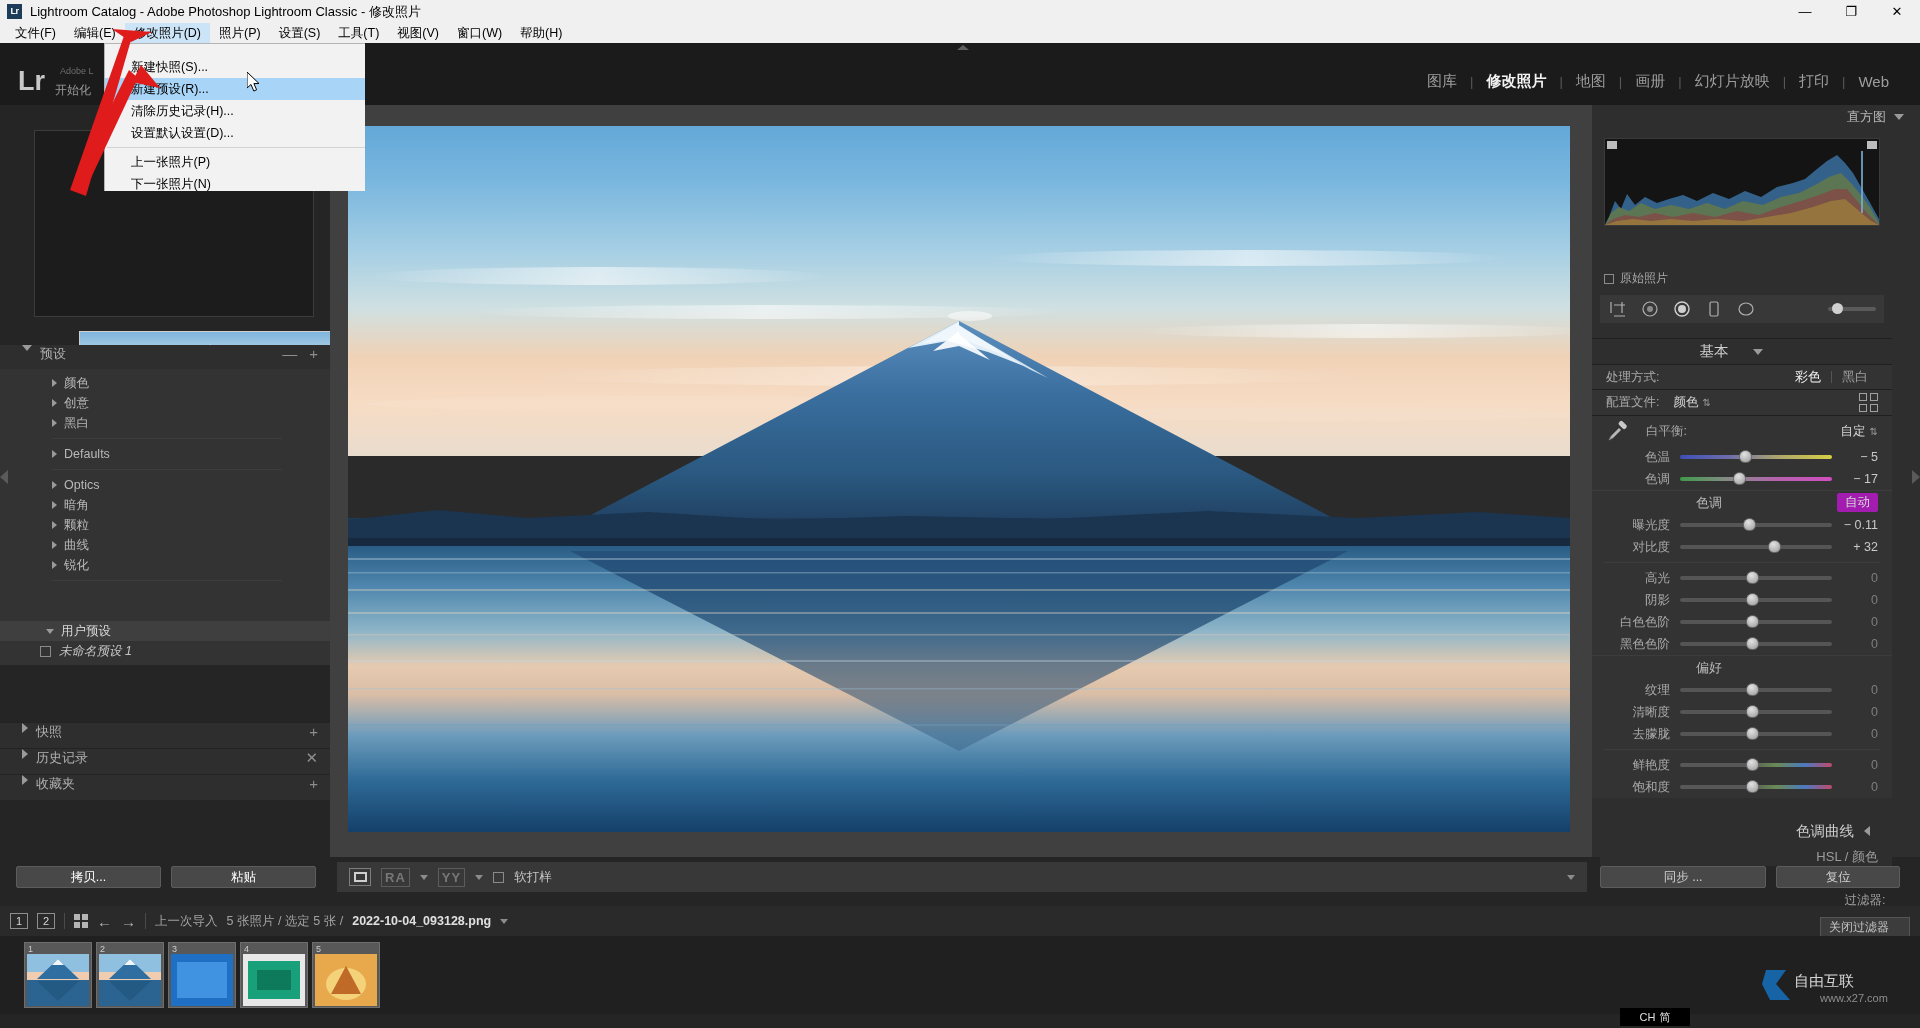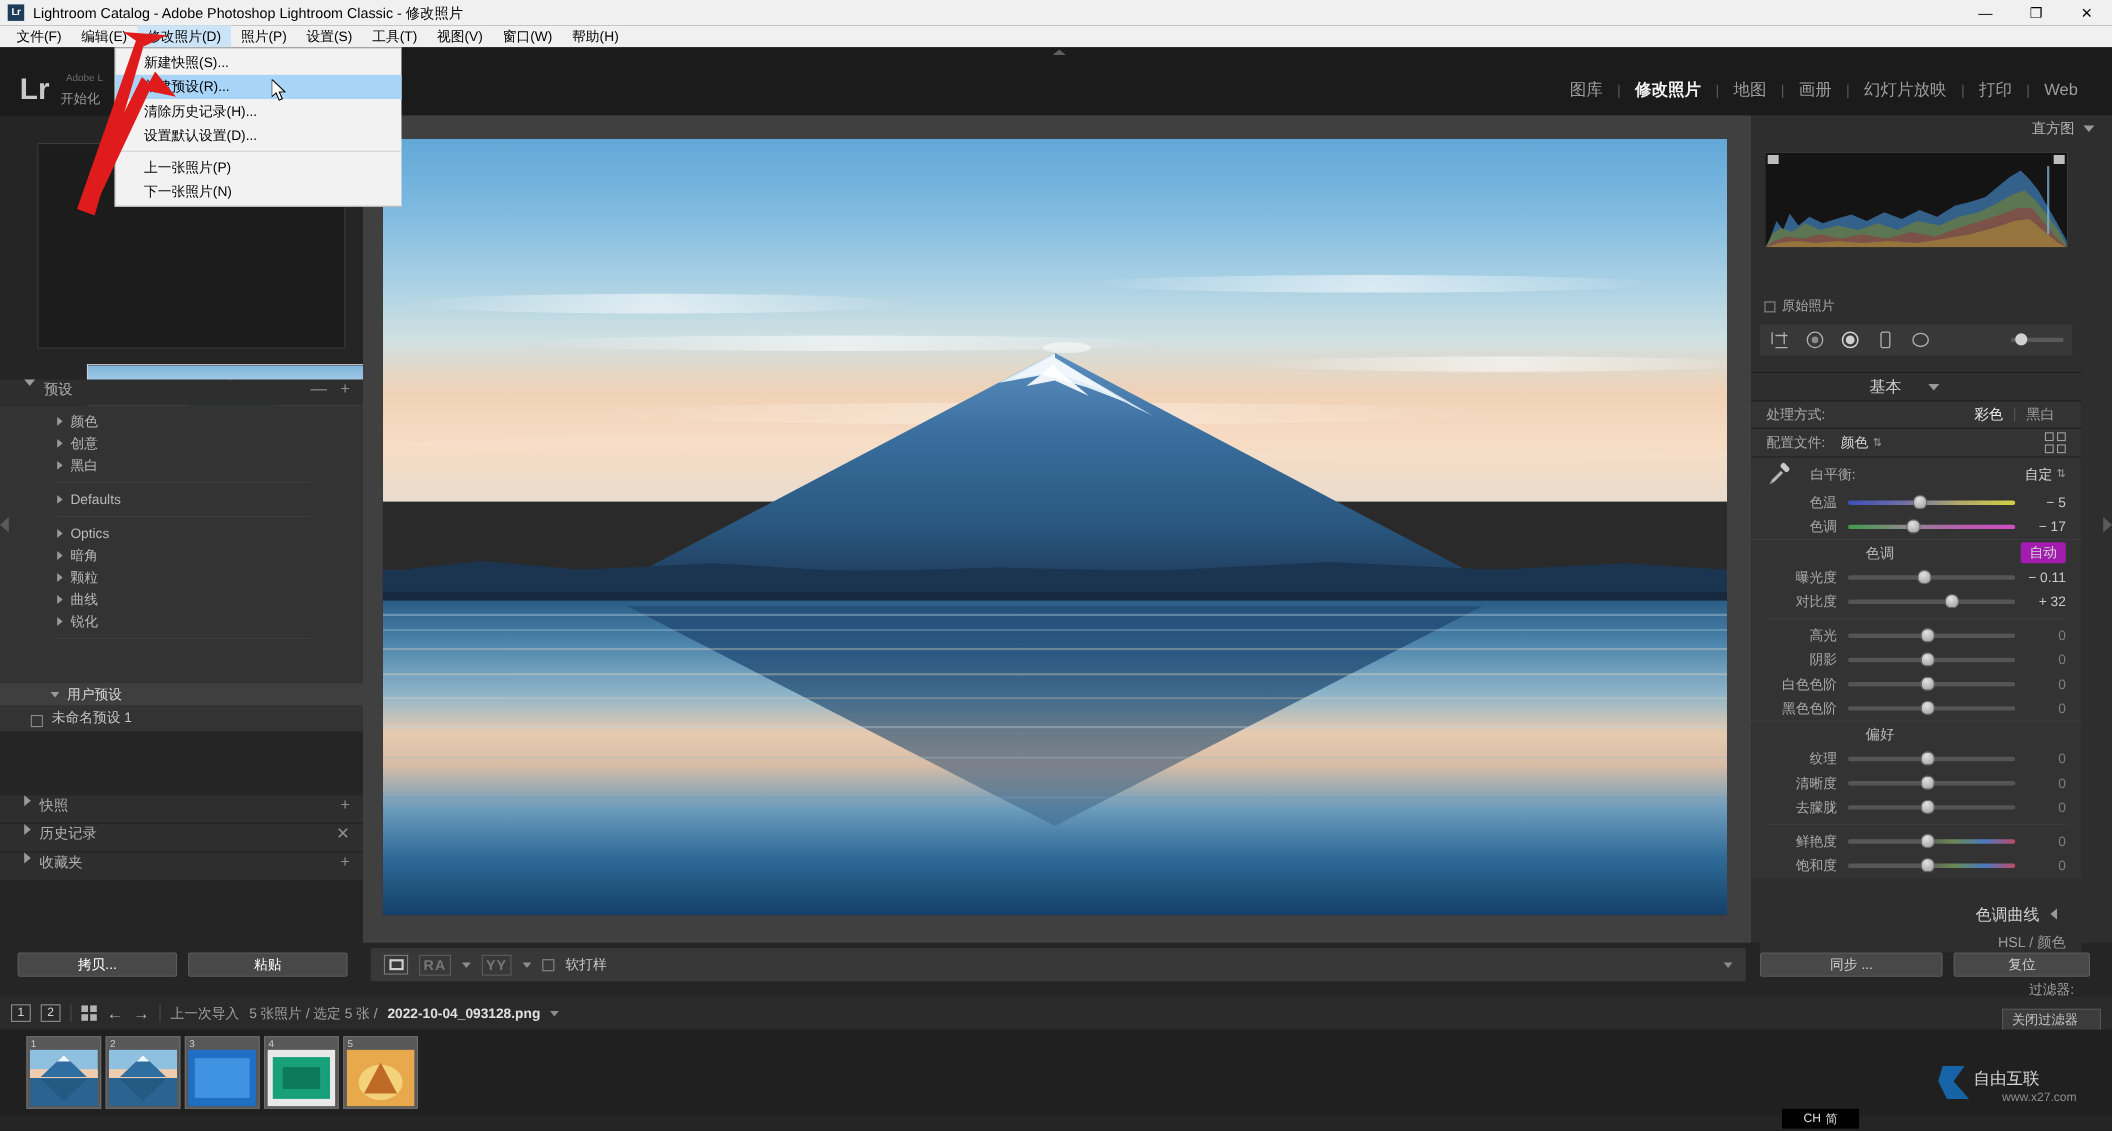--- a/index.html
+++ b/index.html
@@ -26,21 +26,21 @@
     padding:0 8px 0 26px; }
   .dd-row.sel { background:#a8d5f7; }
   .dd-label { white-space:nowrap; }
   .dd-key { margin-left:auto; padding-left:22px; white-space:nowrap; }
   .dd-sep { height:1px; background:#d2d2d2; margin:3px 2px; }
 
   
   .dd-clip { position:absolute; left:104px; top:43px; width:261px; height:148px;
     overflow:hidden; z-index:40; }
   .dd-inner { position:absolute; left:0; top:0; width:340px;
-    background:#f2f2f2; border:1px solid #b4b4b4; border-left:1px solid #b4b4b4; padding:2px 0; }
+    background:#f2f2f2; border:1px solid #b4b4b4; border-left:1px solid #b4b4b4; padding:12px 0; }
 
   
   .cursor { position:absolute; left:247px; top:72px; z-index:55; }
 
   
   .arrows { position:absolute; left:0; top:0; width:1920px; height:1028px;
     pointer-events:none; z-index:60; }
 
   
   .idbar { position:absolute; left:0; top:43px; width:1920px; height:62px; background:#1b1b1b; }
@@ -78,22 +78,22 @@
   .preset-body { background:#333333; padding:4px 0; }
   .pr-row { height:20px; display:flex; align-items:center; padding-left:52px;
     color:#b9b9b9; font-size:12.5px; }
   .pr-row .tri-right { border-left-color:#9a9a9a; margin-right:7px;
     border-top-width:4px; border-bottom-width:4px; border-left-width:5px; }
   .pr-sep { height:1px; background:#3d3d3d; margin:5px 48px 5px 52px; }
   .pr-group { height:20px; display:flex; align-items:center; padding-left:46px;
     color:#d8d8d8; font-size:12.5px; background:#3f3f3f;margin-top:40px; }
   .pr-group .tri-down { margin-right:7px; border-left-width:4px; border-right-width:4px;
     border-top-width:5px; }
-  .pr-item { height:20px; display:flex; align-items:flex-end; padding-left:28px;
-    color:#c4c4c4; font-size:12.5px; }
+  .pr-item { height:20px; display:flex; align-items:center; padding-left:40px;
+    color:#c4c4c4; font-size:12.5px;font-style:italic; }
   .pr-item .mini { width:11px;height:11px;border:1px solid #8a8a8a; margin-right:8px;
     display:inline-block; }
 
   .lp-buttons { position:absolute; left:16px; top:866px; width:300px; display:flex; gap:10px; }
   .lp-btn { flex:1; height:22px; background:#484848; border:1px solid #5c5c5c; border-radius:2px;
     color:#ffffff; font-size:12.5px; display:flex; align-items:center; justify-content:center; }
 
   
   .center { position:absolute; left:330px; top:105px; width:1262px; height:752px; background:#404040; }
   .photo-wrap { position:absolute; left:348px; top:126px; width:1222px; height:706px;

